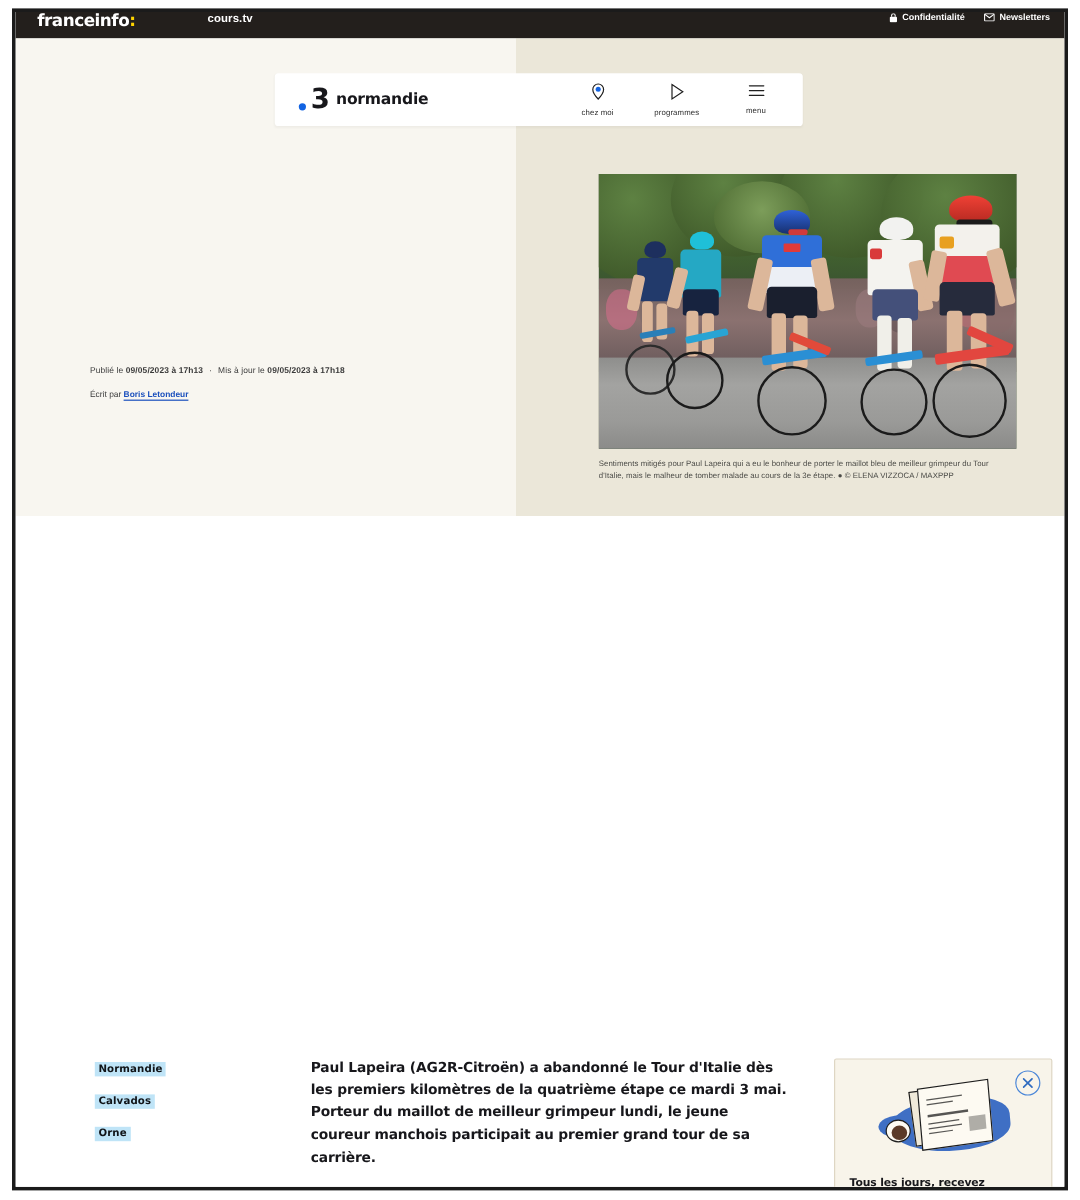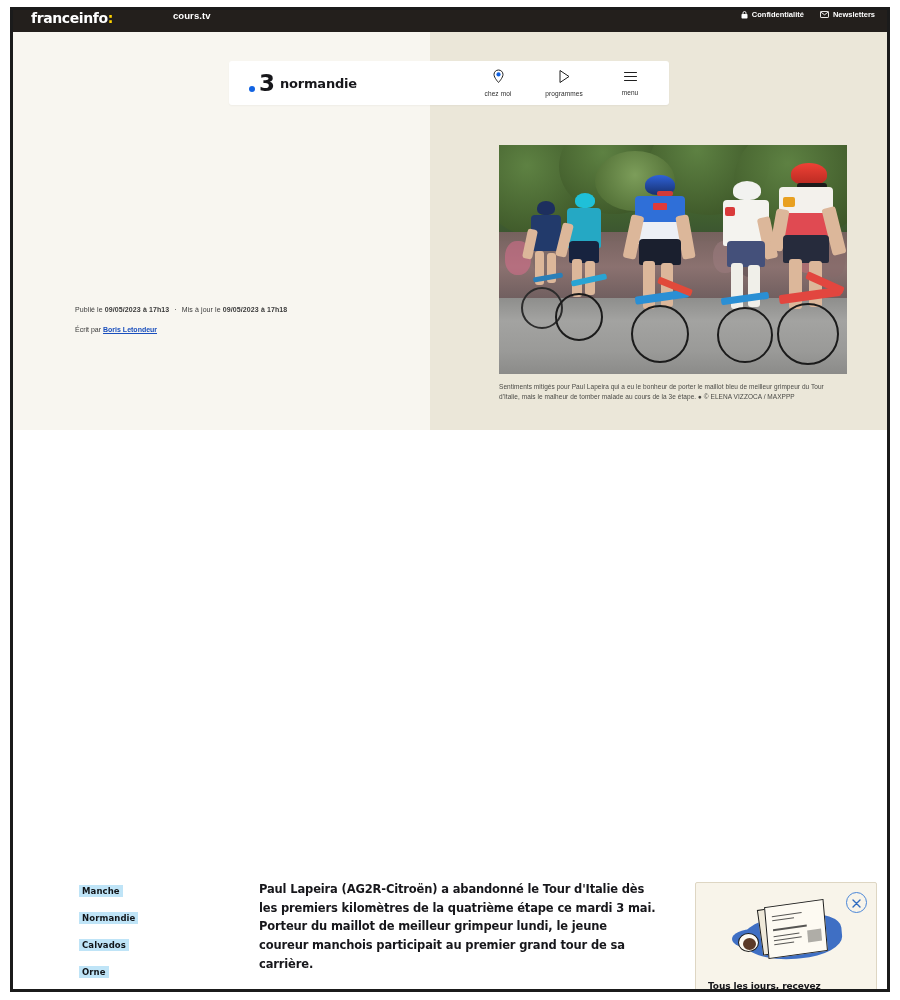--- a/index.html
+++ b/index.html
@@ -425,21 +425,20 @@
         </div>
       </div>
     </div>
 
     <div class="caption">Sentiments mitigés pour Paul Lapeira qui a eu le bonheur de porter le maillot bleu de meilleur grimpeur du Tour d'Italie, mais le malheur de tomber malade au cours de la 3e étape. ● © ELENA VIZZOCA / MAXPPP</div>
   </div>
 
   <div class="body-area">
 
     <div class="tag-col">
-      <span class="tag-row"><a class="tag">Manche</a></span>
       <span class="tag-row"><a class="tag">Normandie</a></span>
       <span class="tag-row"><a class="tag">Calvados</a></span>
       <span class="tag-row"><a class="tag">Orne</a></span>
       <span class="tag-row"></span>
 
     </div>
 
     <div class="article">
       <p class="lede">Paul Lapeira (AG2R-Citroën) a abandonné le Tour d'Italie dès les premiers kilomètres de la quatrième étape ce mardi 3 mai. Porteur du maillot de meilleur grimpeur lundi, le jeune coureur manchois participait au premier grand tour de sa carrière.</p>
 

